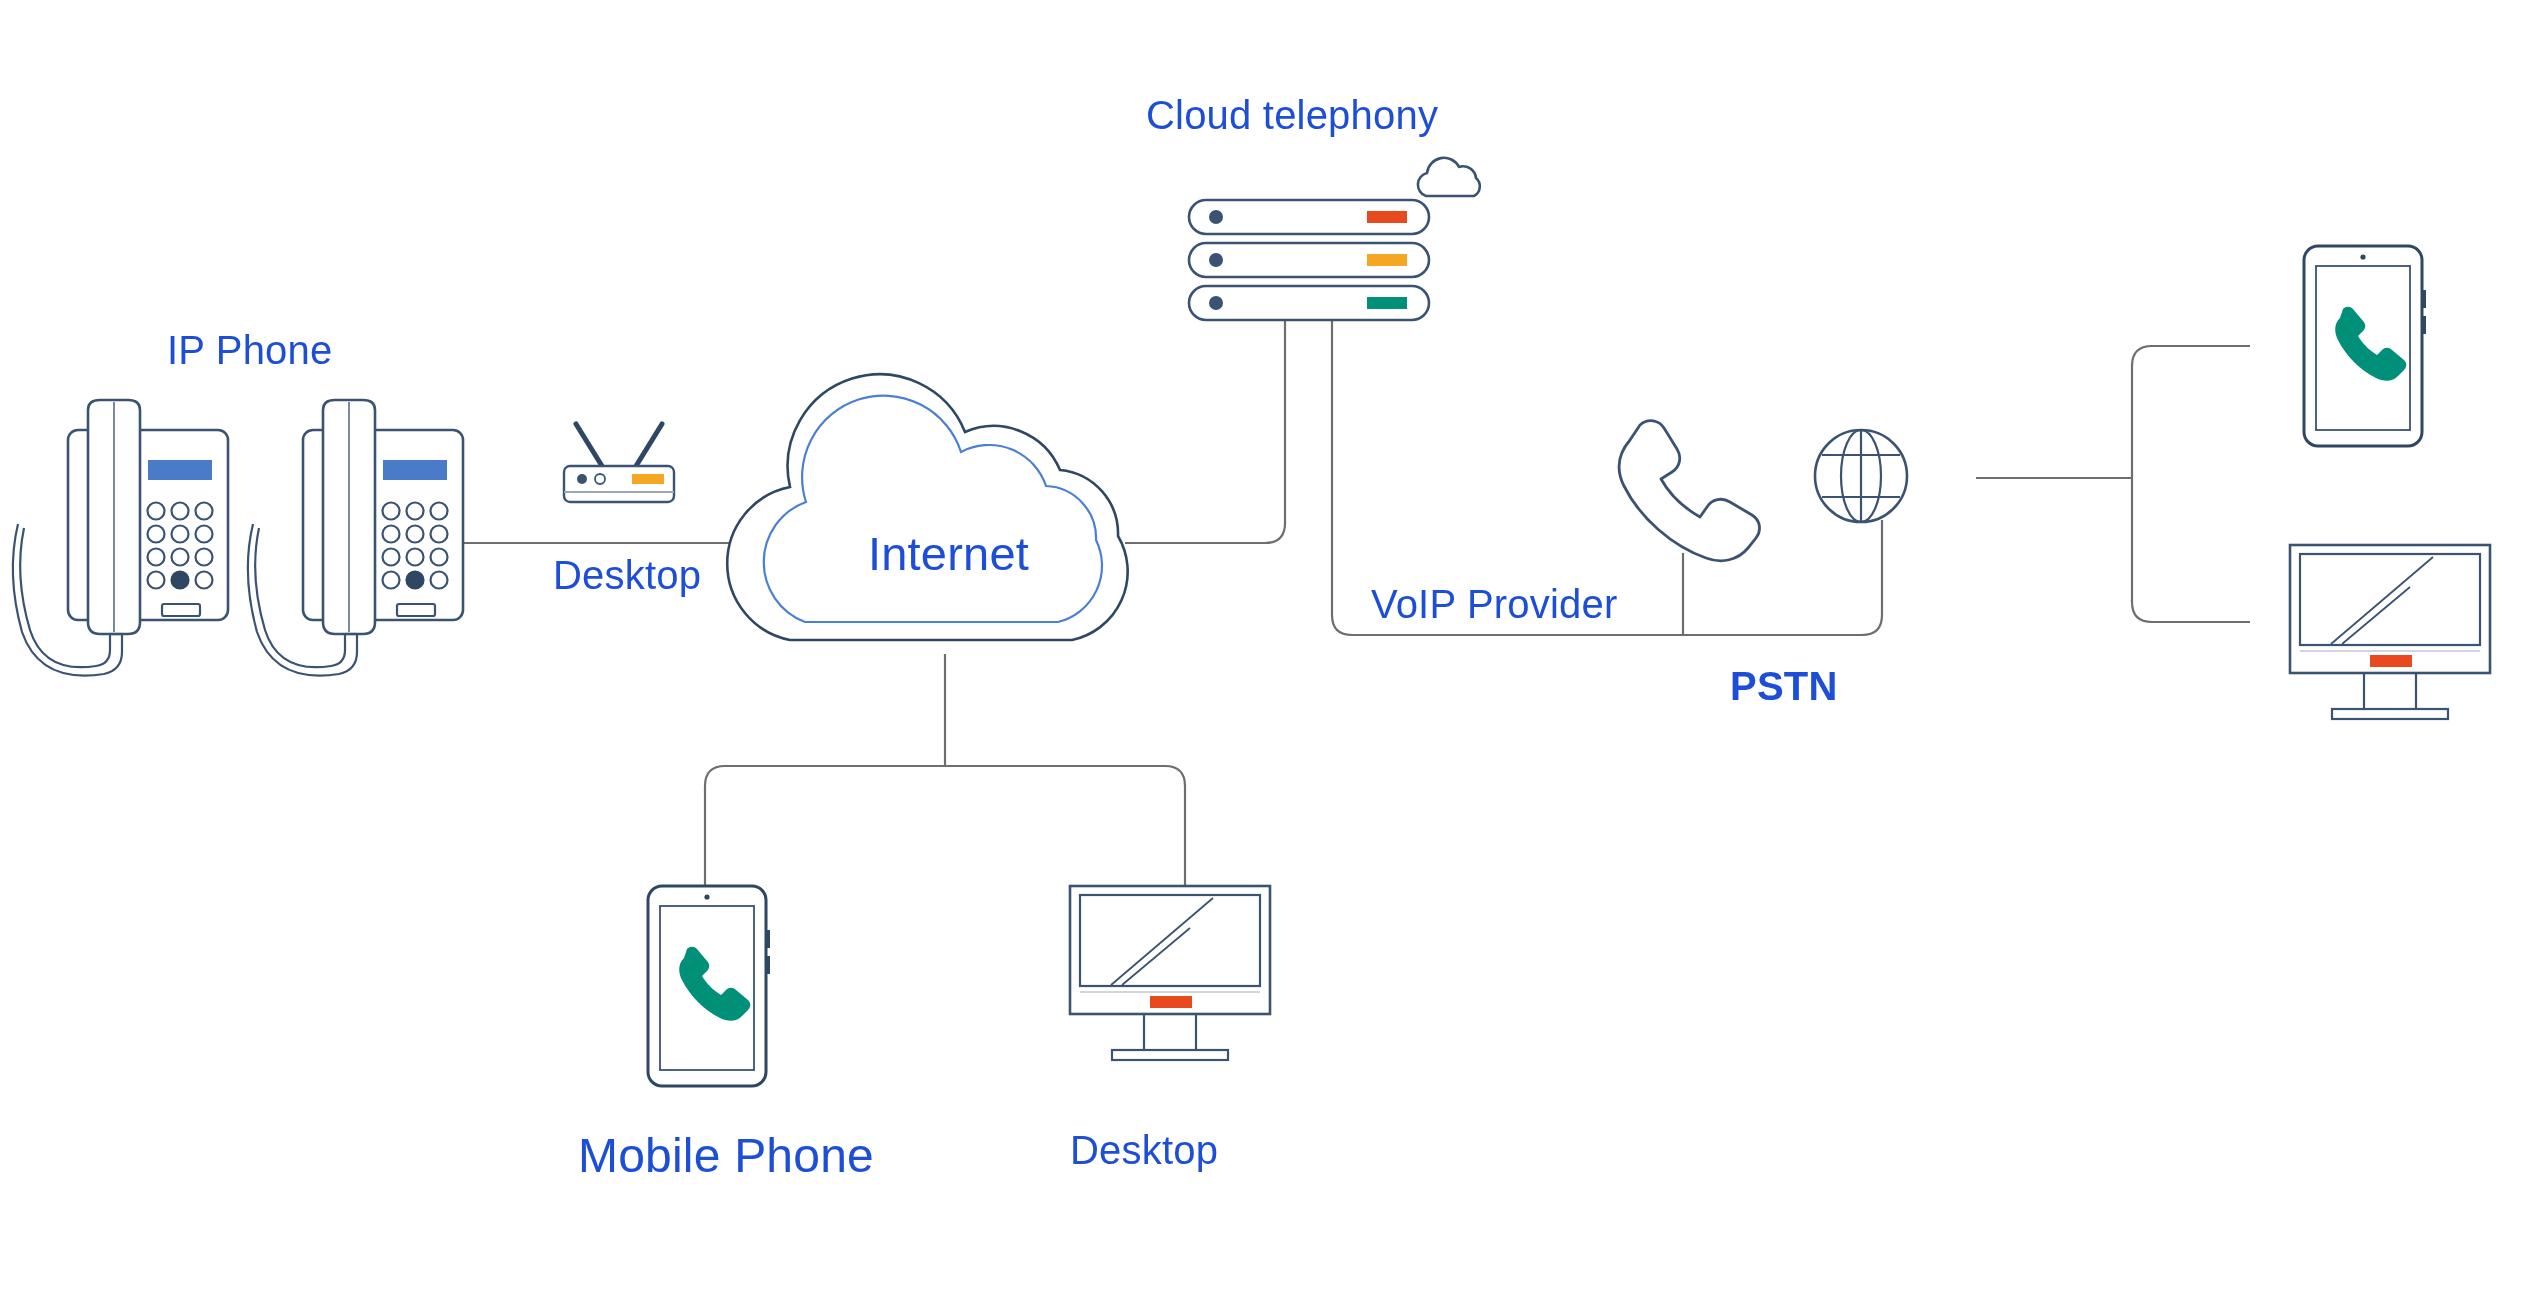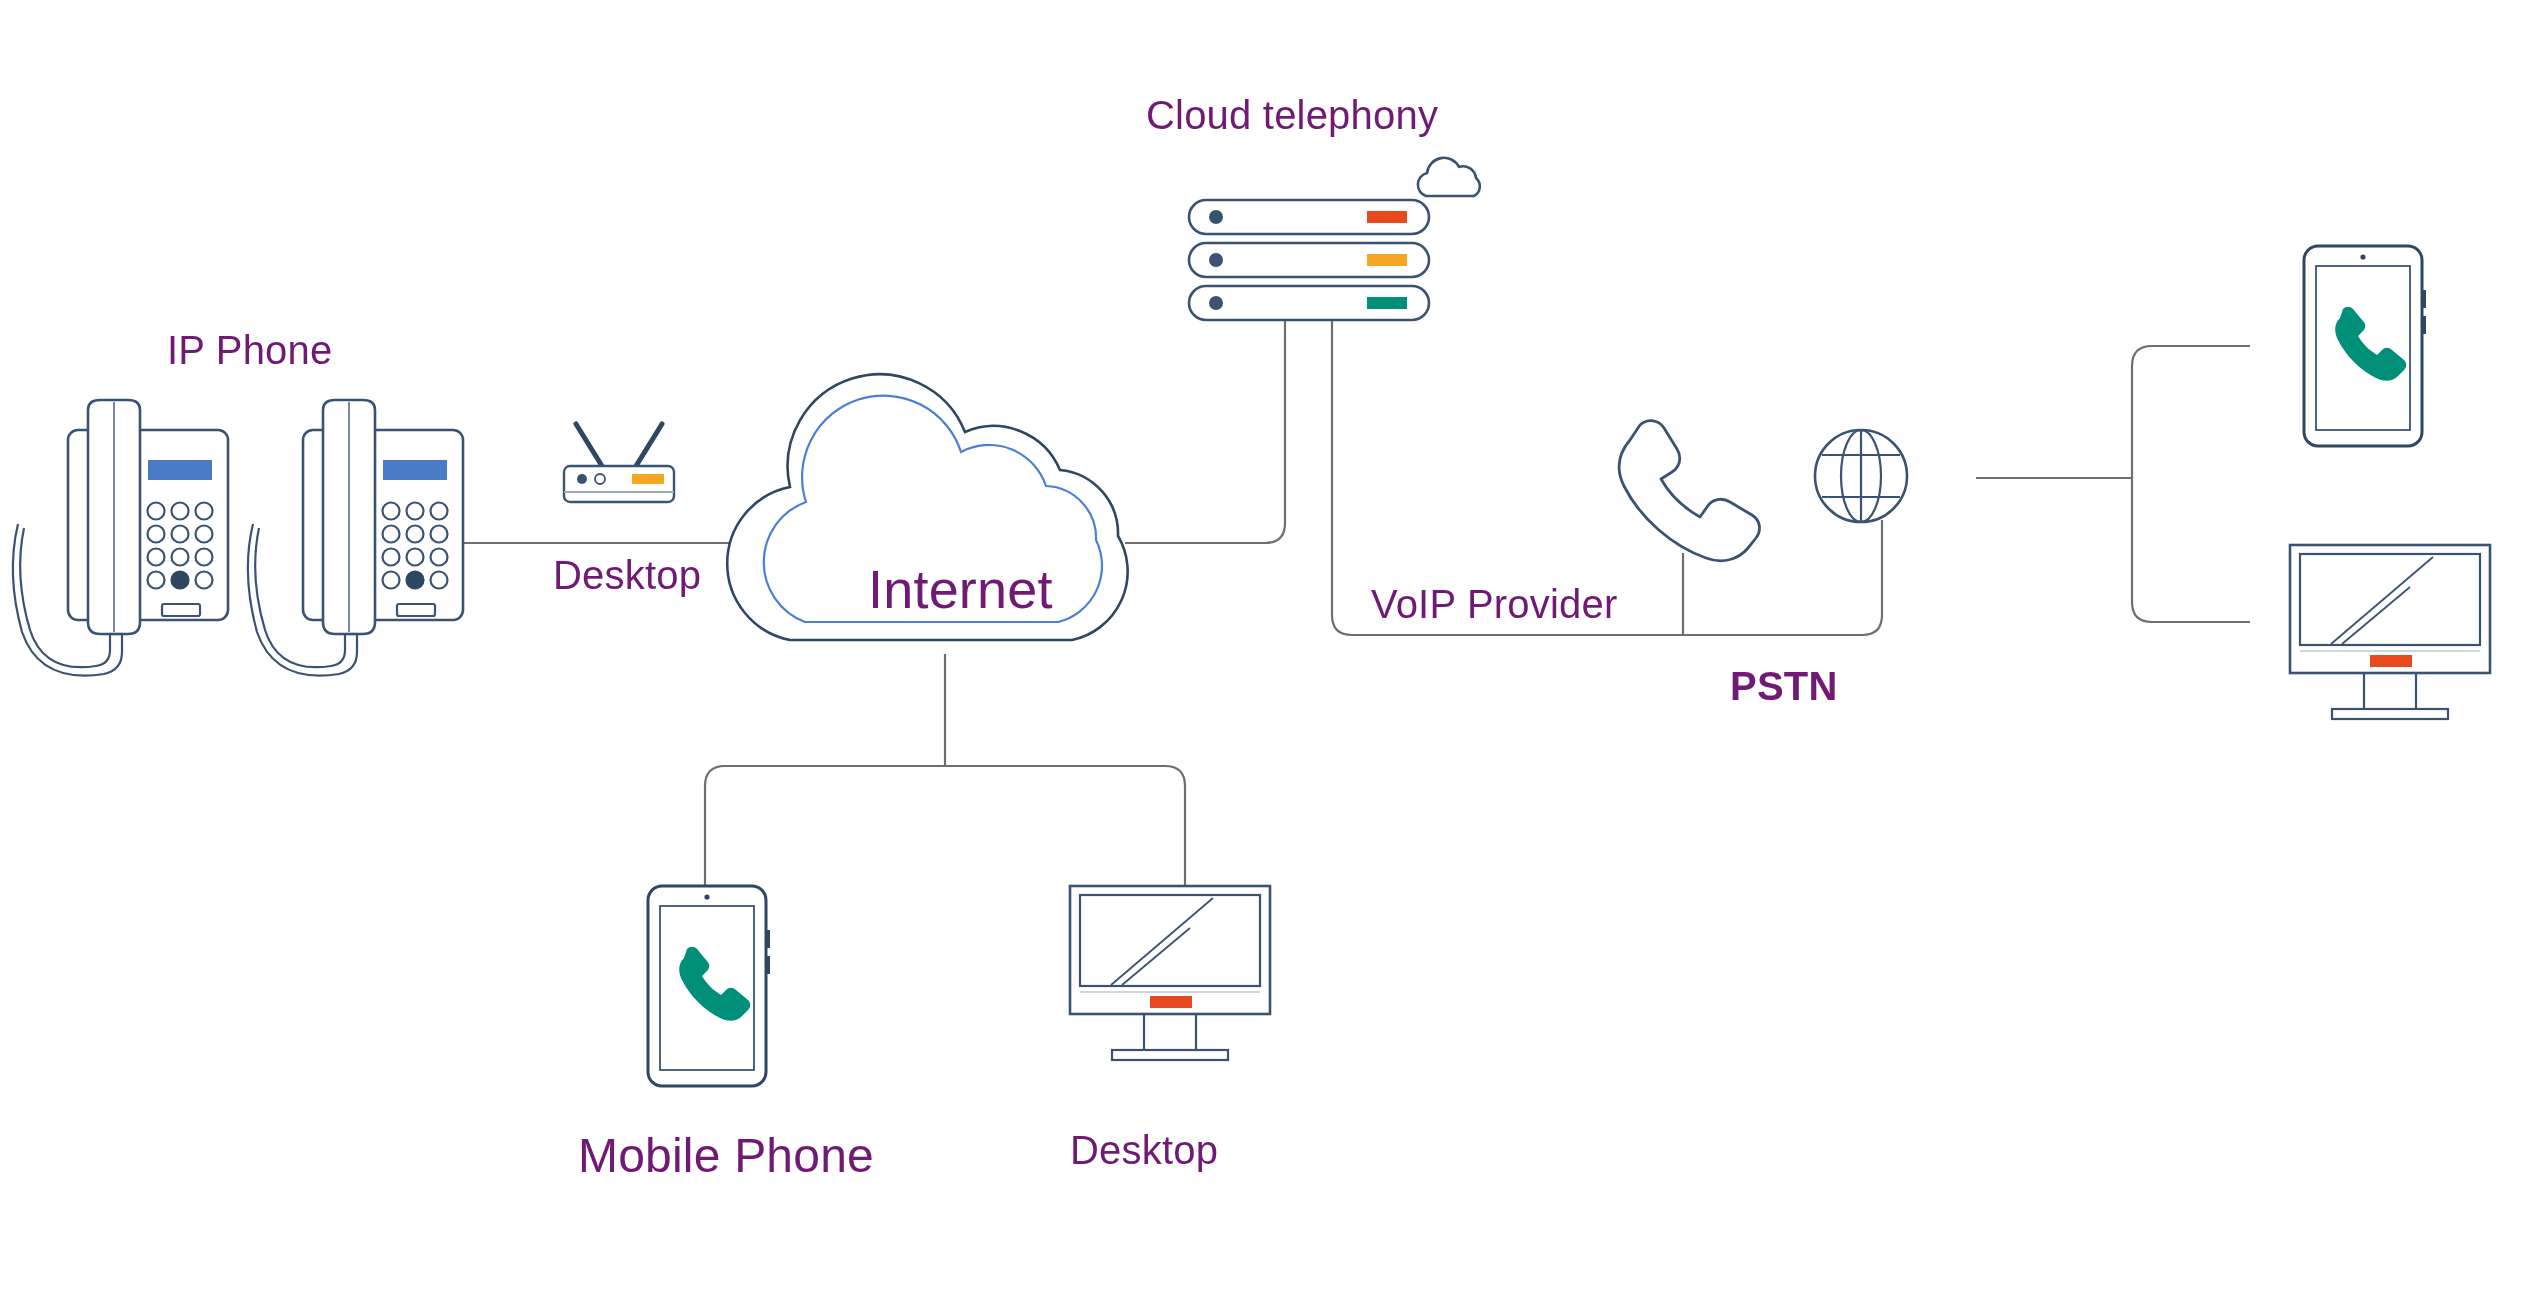--- a/index.html
+++ b/index.html
@@ -24,21 +24,21 @@
   #diagram-svg {
     position: absolute;
     top: 0;
     left: 0;
     width: 2521px;
     height: 1306px;
     display: block;
   }
   .dg-label {
     position: absolute;
-    color: #701a75;
+    color: #1d4ed8;
     font-family: "Liberation Sans", sans-serif;
     font-weight: 400;
     white-space: nowrap;
     letter-spacing: 0.2px;
   }
 </style>
 </head>
 <body>
 
 <div id="diagram-root">
@@ -239,21 +239,21 @@
     <g transform="translate(2290,545)">
       <use href="#sym-monitor"></use>
     </g>
 
   </svg>
 
   <div class="dg-label" style="left:167px; top:328px; font-size:40px;">IP Phone</div>
 
   <div class="dg-label" style="left:553px; top:553px; font-size:40px;">Desktop</div>
 
-  <div class="dg-label" style="left:868px; top:526px; font-size:54px;margin-top:32px;">Internet</div>
+  <div class="dg-label" style="left:868px; top:526px; font-size:47px;">Internet</div>
 
   <div class="dg-label" style="left:1146px; top:93px; font-size:40px;">Cloud telephony</div>
 
   <div class="dg-label" style="left:1371px; top:582px; font-size:40px;text-align:center;">VoIP Provider</div>
 
   <div class="dg-label" style="left:1730px; top:664px; font-size:40px;font-weight:bold;">PSTN</div>
 
   <div class="dg-label" style="left:578px; top:1128px; font-size:48px;">Mobile Phone</div>
 
   <div class="dg-label" style="left:1070px; top:1128px; font-size:40px;">Desktop</div>

